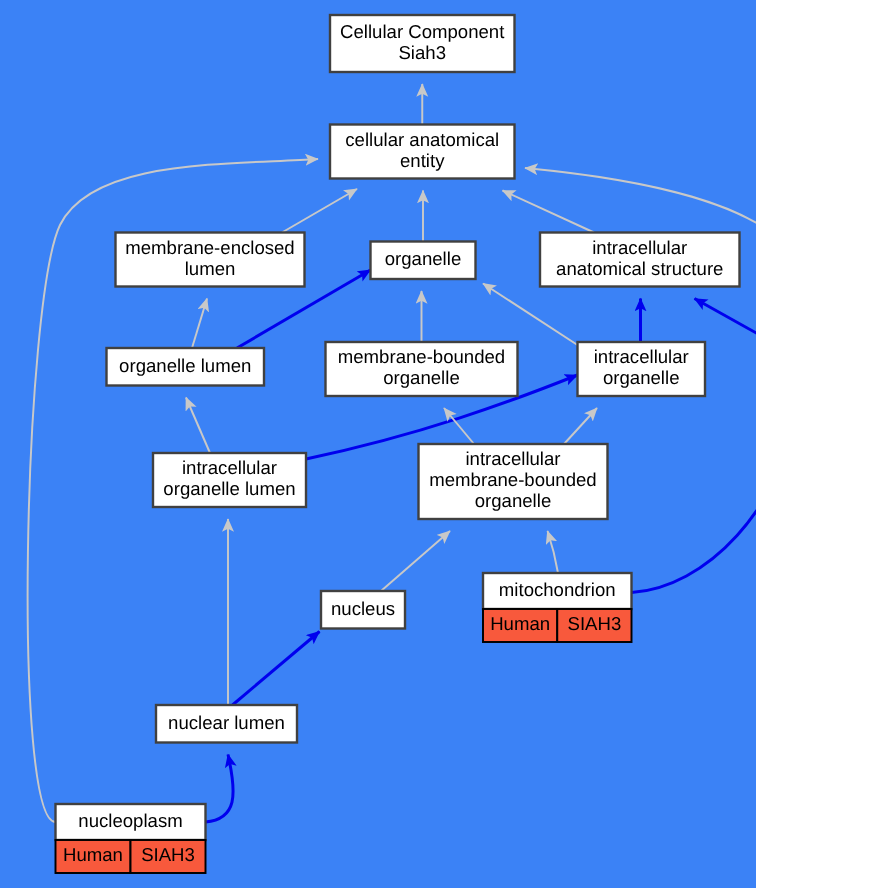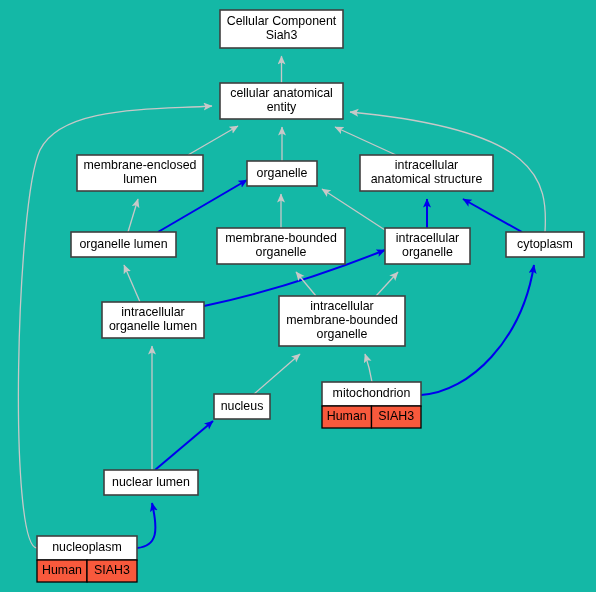--- a/index.html
+++ b/index.html
@@ -2,23 +2,23 @@
 <html><head>
 <meta charset="utf-8">
 <style>
   html, body {
     margin: 0;
     padding: 0;
     background: #ffffff;
   }
   #graph-root {
     position: relative;
-    width: 596px;
+    width: 504px;
     height: 592px;
-    background: #14b8a6;
+    background: #3b82f6;
     font-family: "Liberation Sans", sans-serif;
     overflow: hidden;
   }
   svg.graph-layer {
     position: absolute;
     top: 0;
     left: 0;
     width: 596px;
     height: 592px;
   }

